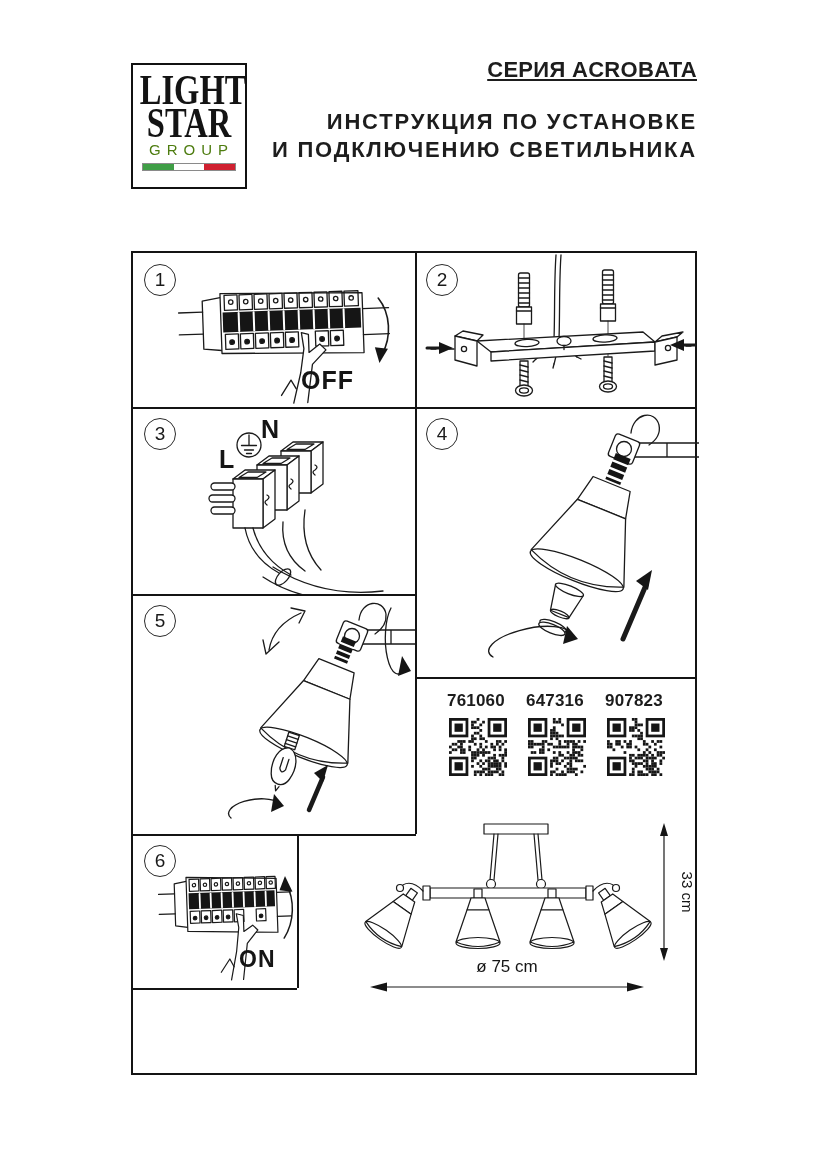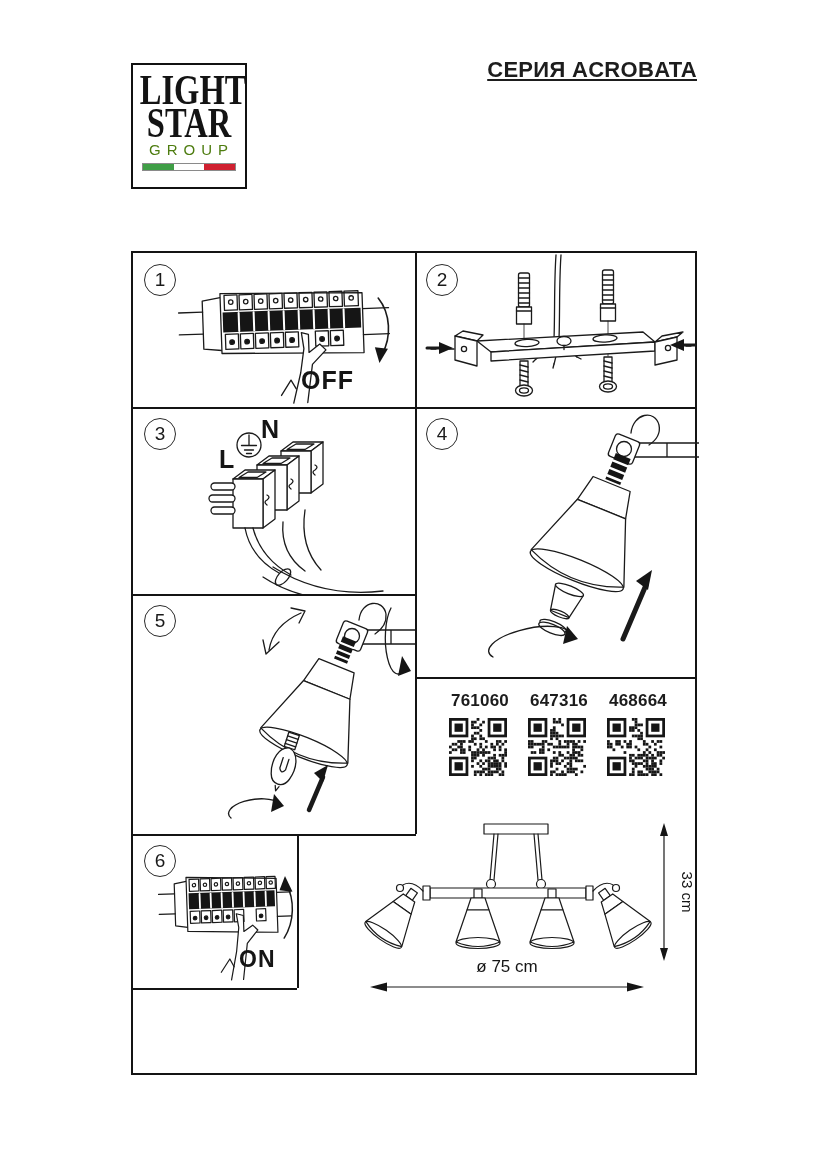--- a/index.html
+++ b/index.html
@@ -26,21 +26,21 @@
   .panel{position:absolute;}
   .panel svg{display:block;width:100%;height:100%;}
   .stepnum{position:absolute;left:11px;top:11px;width:30px;height:30px;border:1.8px solid #2b2b2b;
            border-radius:50%;display:flex;align-items:center;justify-content:center;
            font-size:19px;color:#1a1a1a;background:#fff;}
   svg text{font-family:"Liberation Sans",sans-serif;fill:#151515;}
 
   
   .qr-row{position:absolute;left:282px;top:438px;width:284px;display:flex;
           justify-content:center;gap:17px;}
-  .qr-item{width:62px;text-align:right;}
+  .qr-item{width:62px;text-align:left;}
   .qr-label{font-size:17px;font-weight:700;letter-spacing:.2px;color:#1c1c1c;margin-bottom:7px;}
   .qr-item svg{width:58px;height:58px;display:block;margin:0 auto;}
 
   
   .notes{position:absolute;left:24px;top:760px;font-size:14.5px;line-height:21.5px;color:#131313;}
 </style>
 </head>
 <body>
 
 <div class="page">
@@ -52,20 +52,24 @@
     <div class="flag">
       <span style="background:#3f9e46"></span>
       <span style="background:#ffffff"></span>
       <span style="background:#cf2030"></span>
     </div>
   </div>
 
   <div class="titles">
     <div class="series">
       <div>СЕРИЯ ACROBATA</div>
+    </div>
+    <div class="instr">
+      <div>ИНСТРУКЦИЯ ПО УСТАНОВКЕ</div>
+      <div>И ПОДКЛЮЧЕНИЮ СВЕТИЛЬНИКА</div>
     </div>
   </div>
 
   <div class="grid">
 
     <div class="gline" style="left:282px;top:0;width:1.6px;height:581px"></div>
     <div class="gline" style="left:0;top:154px;width:562px;height:1.6px"></div>
     <div class="gline" style="left:0;top:341px;width:282px;height:1.6px"></div>
     <div class="gline" style="left:282px;top:424px;width:280px;height:1.6px"></div>
     <div class="gline" style="left:0;top:581px;width:283px;height:1.6px"></div>
@@ -678,21 +682,21 @@
               <rect x="38.666666666666664" y="0" width="19.333333333333332" height="19.333333333333332"></rect>
               <rect fill="#fff" x="41.42857142857143" y="2.761904761904762" width="13.80952380952381" height="13.80952380952381"></rect>
               <rect x="44.19047619047619" y="5.523809523809524" width="8.285714285714285" height="8.285714285714285"></rect>
               <rect x="0" y="38.666666666666664" width="19.333333333333332" height="19.333333333333332"></rect>
               <rect fill="#fff" x="2.761904761904762" y="41.42857142857143" width="13.80952380952381" height="13.80952380952381"></rect>
               <rect x="5.523809523809524" y="44.19047619047619" width="8.285714285714285" height="8.285714285714285"></rect>
             </g>
           </svg>
       </div>
       <div class="qr-item">
-        <div class="qr-label">468664</div>
+        <div class="qr-label">907823</div>
         <svg viewBox="0 0 58 58">
             <g fill="#161616">
               <rect x="24.86" y="0.00" width="2.76" height="2.76"></rect>
               <rect x="27.62" y="0.00" width="2.76" height="2.76"></rect>
               <rect x="27.62" y="2.76" width="2.76" height="2.76"></rect>
               <rect x="27.62" y="5.52" width="2.76" height="2.76"></rect>
               <rect x="30.38" y="5.52" width="2.76" height="2.76"></rect>
               <rect x="33.14" y="5.52" width="2.76" height="2.76"></rect>
               <rect x="22.10" y="8.29" width="2.76" height="2.76"></rect>
               <rect x="24.86" y="8.29" width="2.76" height="2.76"></rect>

